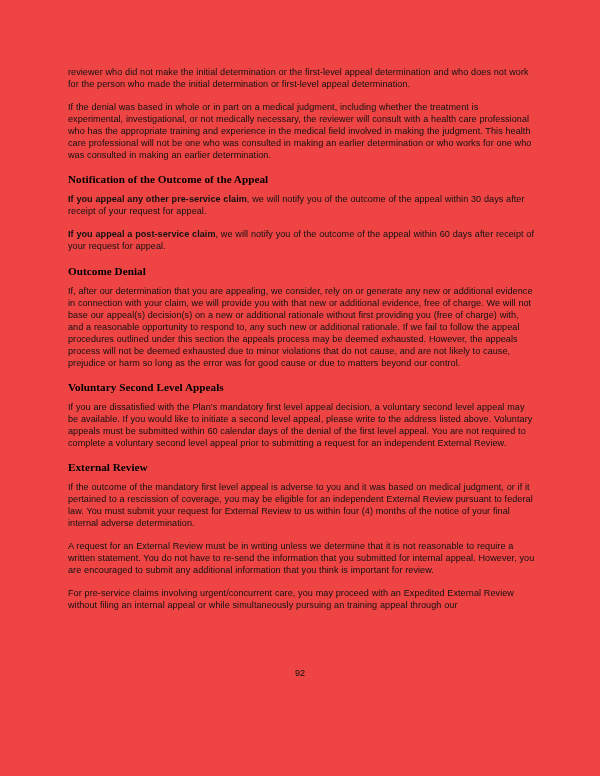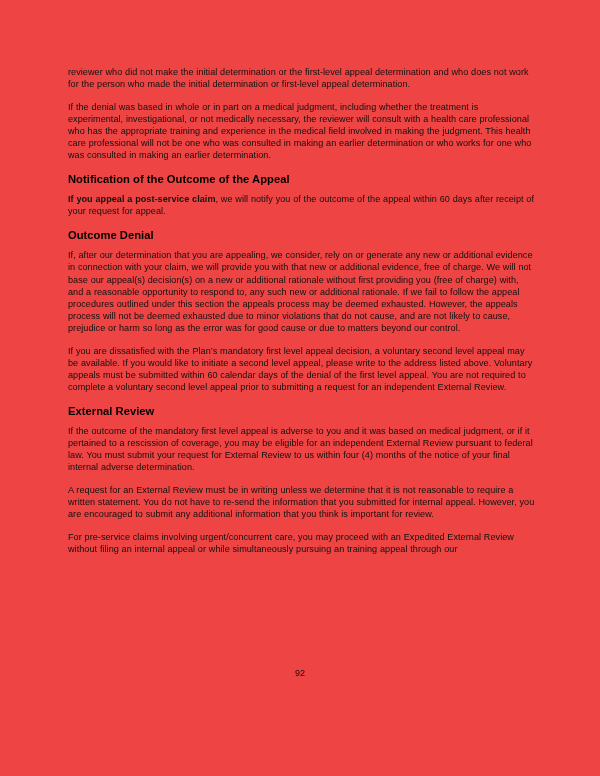--- a/index.html
+++ b/index.html
@@ -36,20 +36,21 @@
     letter-spacing: 0.005em;
     word-spacing: 0.02em;
   }
   h2.section-heading {
     margin: 9px 0 7px 0;
     font-size: 11.2px;
     line-height: 14px;
     font-weight: bold;
     color: #000000;
     letter-spacing: 0.003em;
+    font-family: Liberation Serif, serif;
   }
   .lead-in {
     font-weight: bold;
   }
   .page-number {
     position: absolute;
     left: 0;
     right: 0;
     top: 667px;
     text-align: center;
@@ -67,28 +68,30 @@
 <div class="page">
   <div class="content">
 
     <p class="body-para">reviewer who did not make the initial determination or the first-level appeal determination and who does not work for the person who made the initial determination or first-level appeal determination.</p>
 
     <p class="body-para">If the denial was based in whole or in part on a medical judgment, including whether the treatment is experimental, investigational, or not medically necessary, the reviewer will consult with a health care professional who has the appropriate training and experience in the medical field involved in making the judgment.  This health care professional will not be one who was consulted in making an earlier determination or who works for one who was consulted in making an earlier determination.</p>
 
     <h2 class="section-heading">Notification of the Outcome of the Appeal</h2>
 
 
+    <p class="body-para"><span class="lead-in">If you appeal any other pre-service claim</span><span>, we will notify you of the outcome of the appeal within 30 days after receipt of your request for appeal.</span></p>
 
     <p class="body-para"><span class="lead-in">If you appeal a post-service claim</span><span>, we will notify you of the outcome of the appeal within 60 days after receipt of your request for appeal.</span></p>
 
     <h2 class="section-heading">Outcome Denial</h2>
 
 
     <p class="body-para">If, after our determination that you are appealing, we consider, rely on or generate any new or additional evidence in connection with your claim, we will provide you with that new or additional evidence, free of charge. We will not base our appeal(s) decision(s) on a new or additional rationale without first providing you (free of charge) with, and a reasonable opportunity to respond to, any such new or additional rationale. If we fail to follow the appeal procedures outlined under this section the appeals process may be deemed exhausted. However, the appeals process will not be deemed exhausted due to minor violations that do not cause, and are not likely to cause, prejudice or harm so long as the error was for good cause or due to matters beyond our control.</p>
 
+    <h2 class="section-heading">Voluntary Second Level Appeals</h2>
 
     <p class="body-para">If you are dissatisfied with the Plan’s mandatory first level appeal decision, a voluntary second level appeal may be available.   If you would like to initiate a second level appeal, please write to the address listed above.  Voluntary appeals must be submitted within 60 calendar days of the denial of the first level appeal.  You are not required to complete a voluntary second level appeal prior to submitting a request for an independent External Review.</p>
 
     <h2 class="section-heading">External Review</h2>
 
     <p class="body-para">If the outcome of the mandatory first level appeal is adverse to you and it was based on medical judgment, or if it pertained to a rescission of coverage, you may be eligible for an independent External Review pursuant to federal law.  You must submit your request for External Review to us within four (4) months of the notice of your final internal adverse determination.</p>
 
     <p class="body-para">A request for an External Review must be in writing unless we determine that it is not reasonable to require a written statement.  You do not have to re-send the information that you submitted for internal appeal.  However, you are encouraged to submit any additional information that you think is important for review.</p>
 
     <p class="body-para para-tight">For pre-service claims involving urgent/concurrent care, you may proceed with an Expedited External Review without filing an internal appeal or while simultaneously pursuing an training appeal through our</p>

